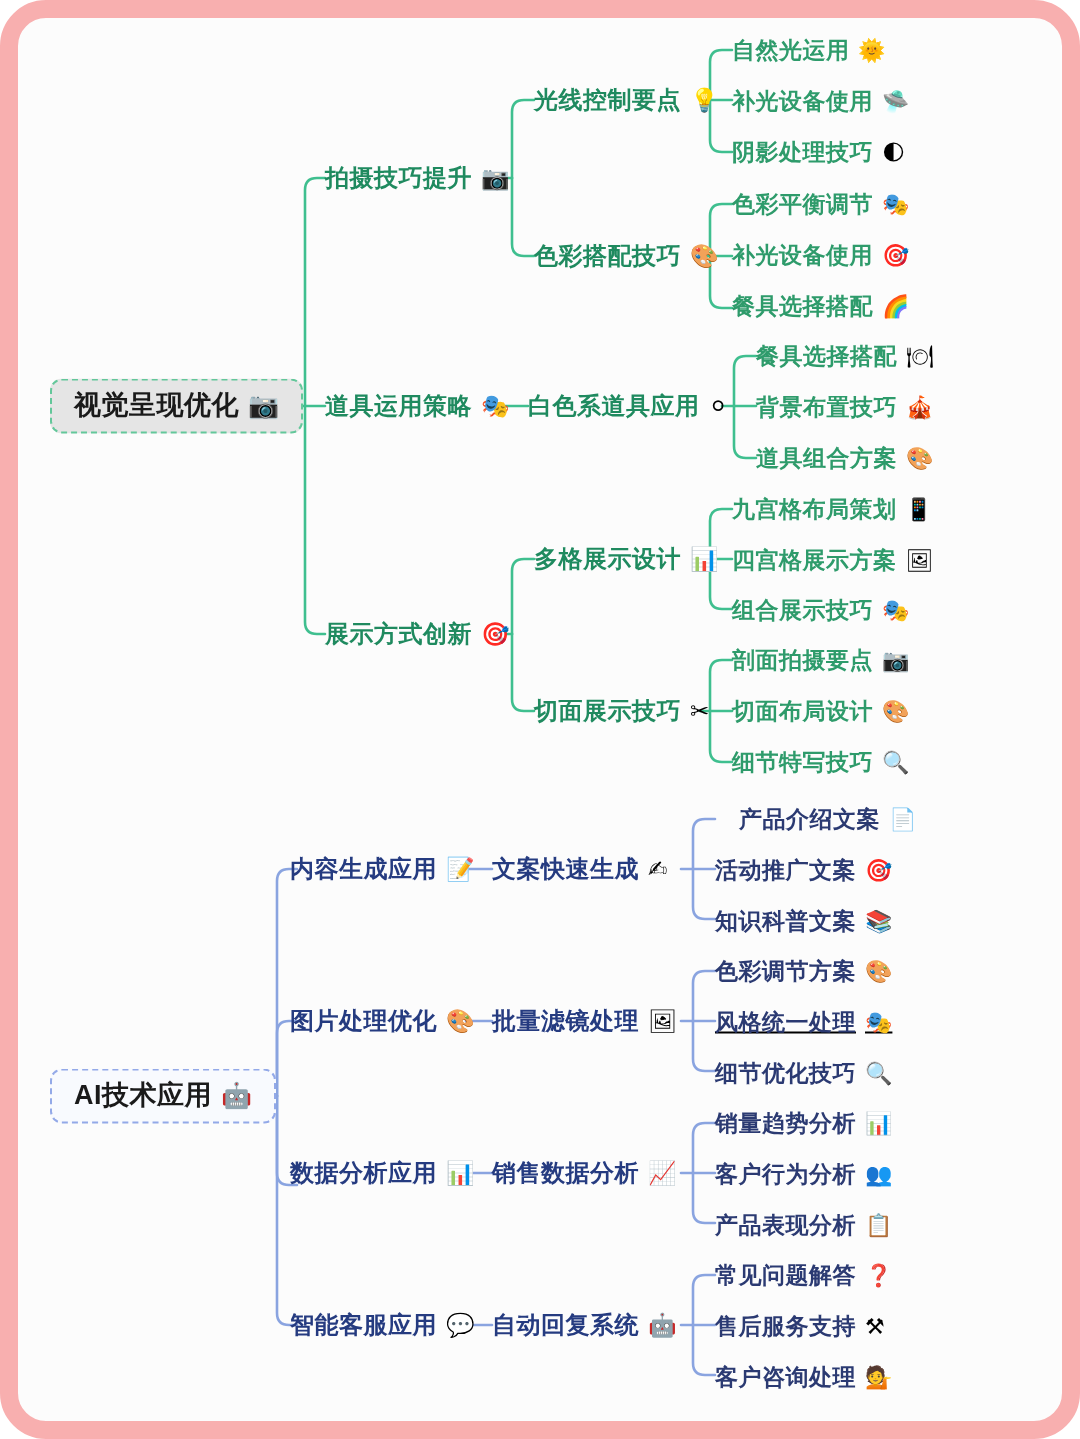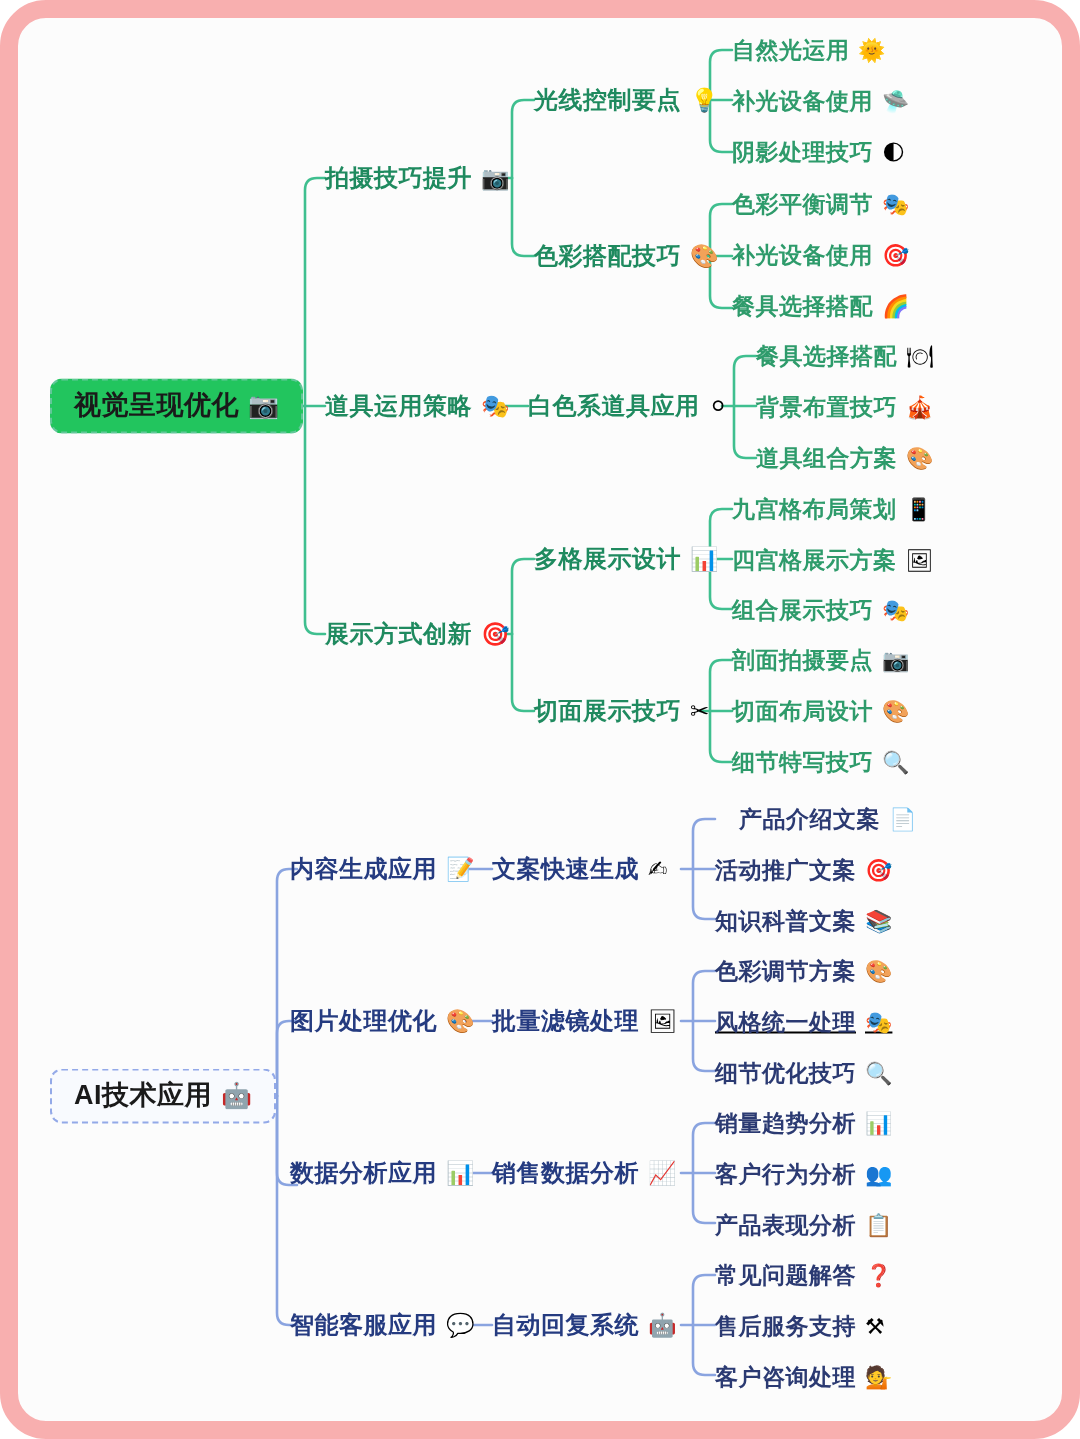--- a/index.html
+++ b/index.html
@@ -49,21 +49,21 @@
     margin-left: 9px;
     font-family: "DejaVu Sans", sans-serif;
     font-weight: normal;
   }
   
   .root {
     box-sizing: border-box;
     padding: 11px 22px 13px 22px;
     border-radius: 12px;
     border: 2px dashed #63C79A;
-    background: #22c55e;
+    background: #e5e5e5;
   }
   .root .lbl {
     font-size: 27px;
     color: #1A1A1A;
   }
   .root .emo { font-size: 25px; }
   .root.blue {
     border-color: #93A9E8;
     background: #F8FAFE;
   }

